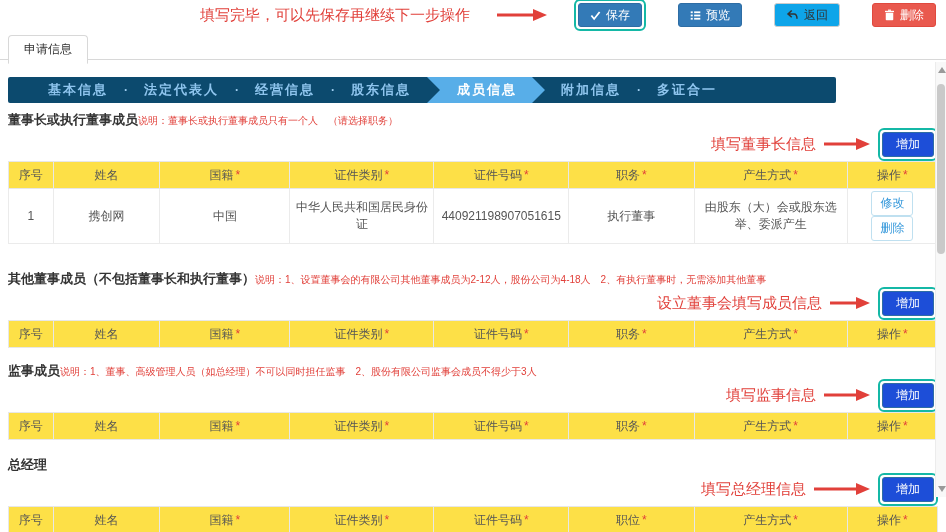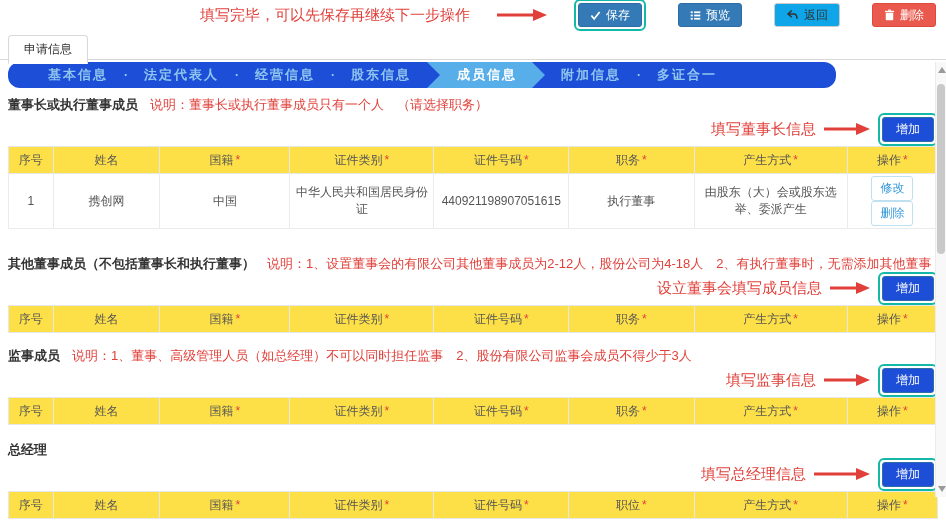--- a/index.html
+++ b/index.html
@@ -19,31 +19,31 @@
   .btn-blue  { background:#337ab7; color:#fff; border-color:#2e6da4; }
   .btn-red   { background:#e9594e; color:#fff; border-color:#e0493e; }
   .btn-white { background:#0ea5e9; color:#333; border-color:#ccc; }
   .hl-box { border:2px solid #14b8a6; padding:2px; display:inline-block; border-radius:6px; }
   .tb-gap { margin-left:9px; }
   
   .tabbar { height:30px; border-bottom:1px solid #d8d8d8; padding:4px 0 0 8px; }
   .tab { display:inline-block; background:#fff; border:1px solid #d8d8d8; border-bottom:1px solid #fff;
          border-radius:4px 4px 0 0; padding:5px 15px; position:relative; top:1px; color:#333; cursor:pointer; }
   
-  .steps { margin:2px 8px 8px; background:#1d4ed8; display:flex; align-items:center;
-           height:26px; width:828px; border-radius:12px; padding-left:24px; }
+  .steps { margin:17px 8px 8px; background:#0c4a6e; display:flex; align-items:center;
+           height:26px; width:828px; border-radius:2px; padding-left:24px; }
   .step { color:#8fc5ee; font-weight:bold; font-size:13px; letter-spacing:2px; padding:0 16px; cursor:pointer; }
   .sep  { color:#9fcdf0; font-weight:bold; }
   .step.active { background:#58aee8; color:#fff; height:26px; line-height:26px; padding:0 28px 0 30px;
     clip-path: polygon(0 0, calc(100% - 13px) 0, 100% 50%, calc(100% - 13px) 100%, 0 100%, 13px 50%); }
   
   .section { margin:0 8px; }
-  .sec-head { display:flex; align-items:baseline; gap:12px; }
+  .sec-head { display:flex; align-items:baseline; gap:0; }
   .sec-title { font-size:13px; font-weight:bold; color:#333; white-space:nowrap; }
-  .sec-note { font-size:13px; color:#e1403a; white-space:nowrap; }
+  .sec-note { font-size:10px; color:#e1403a; white-space:nowrap; }
   .addrow { display:flex; align-items:center; justify-content:flex-end; gap:4px; height:30px; margin:0 0 2px; }
   .btn-add { background:#1d4ed8; color:#fff; padding:3px 13px; border-radius:3px; border:1px solid #2e6da4;
              font-size:12px; cursor:pointer; }
   table { width:100%; border-collapse:collapse; table-layout:fixed; }
   th { background:#fde047; border:1px solid #e7e7e7; font-weight:normal; color:#555;
        height:27px; font-size:12px; padding:2px; }
   td { border:1px solid #ebebeb; text-align:center; color:#555; height:44px; font-size:12px; padding:2px 5px; }
   .star { color:#e1403a; margin-left:2px; }
   .op-btn { display:inline-block; border:1px solid #bfe0f0; color:#3598db; background:#fff;
             border-radius:3px; padding:3px 8px; font-size:12px; margin:0 3px; cursor:pointer; }

